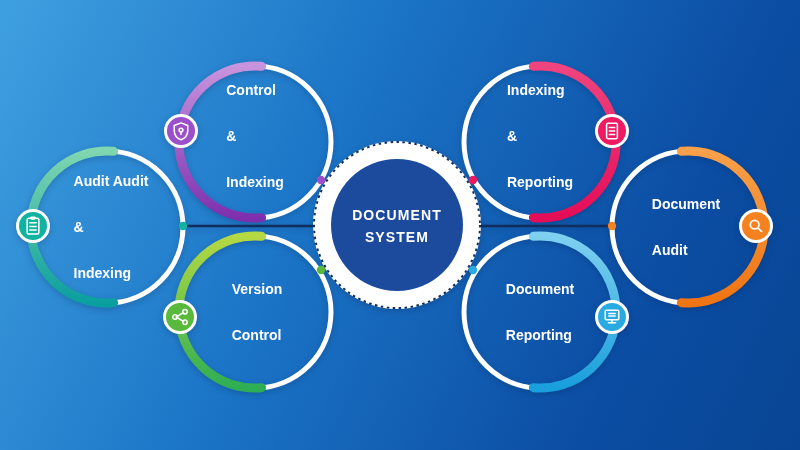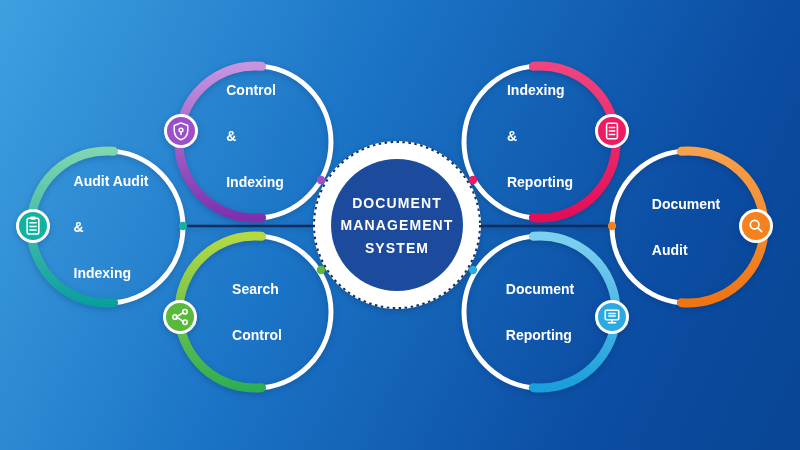--- a/index.html
+++ b/index.html
@@ -171,21 +171,21 @@
     <span>Indexing</span>
   </div>
 
   <div class="node-label" style="left:111px;top:227px">
     <span>Audit Audit</span>
     <span>&amp;</span>
     <span>Indexing</span>
   </div>
 
   <div class="node-label" style="left:257px;top:312px">
-    <span>Search</span>
+    <span>Version</span>
     <span>Control</span>
   </div>
 
   <div class="node-label" style="left:540px;top:136px">
     <span>Indexing</span>
     <span>&amp;</span>
     <span>Reporting</span>
   </div>
 
   <div class="node-label" style="left:686px;top:227px">
@@ -193,17 +193,16 @@
     <span>Audit</span>
   </div>
 
   <div class="node-label" style="left:540px;top:312px">
     <span>Document</span>
     <span>Reporting</span>
   </div>
 
   <div class="center-label" style="left:397px;top:226px">
     <span>DOCUMENT</span>
-    <span>MANAGEMENT</span>
     <span>SYSTEM</span>
   </div>
 
 </div>
 
 </body></html>

